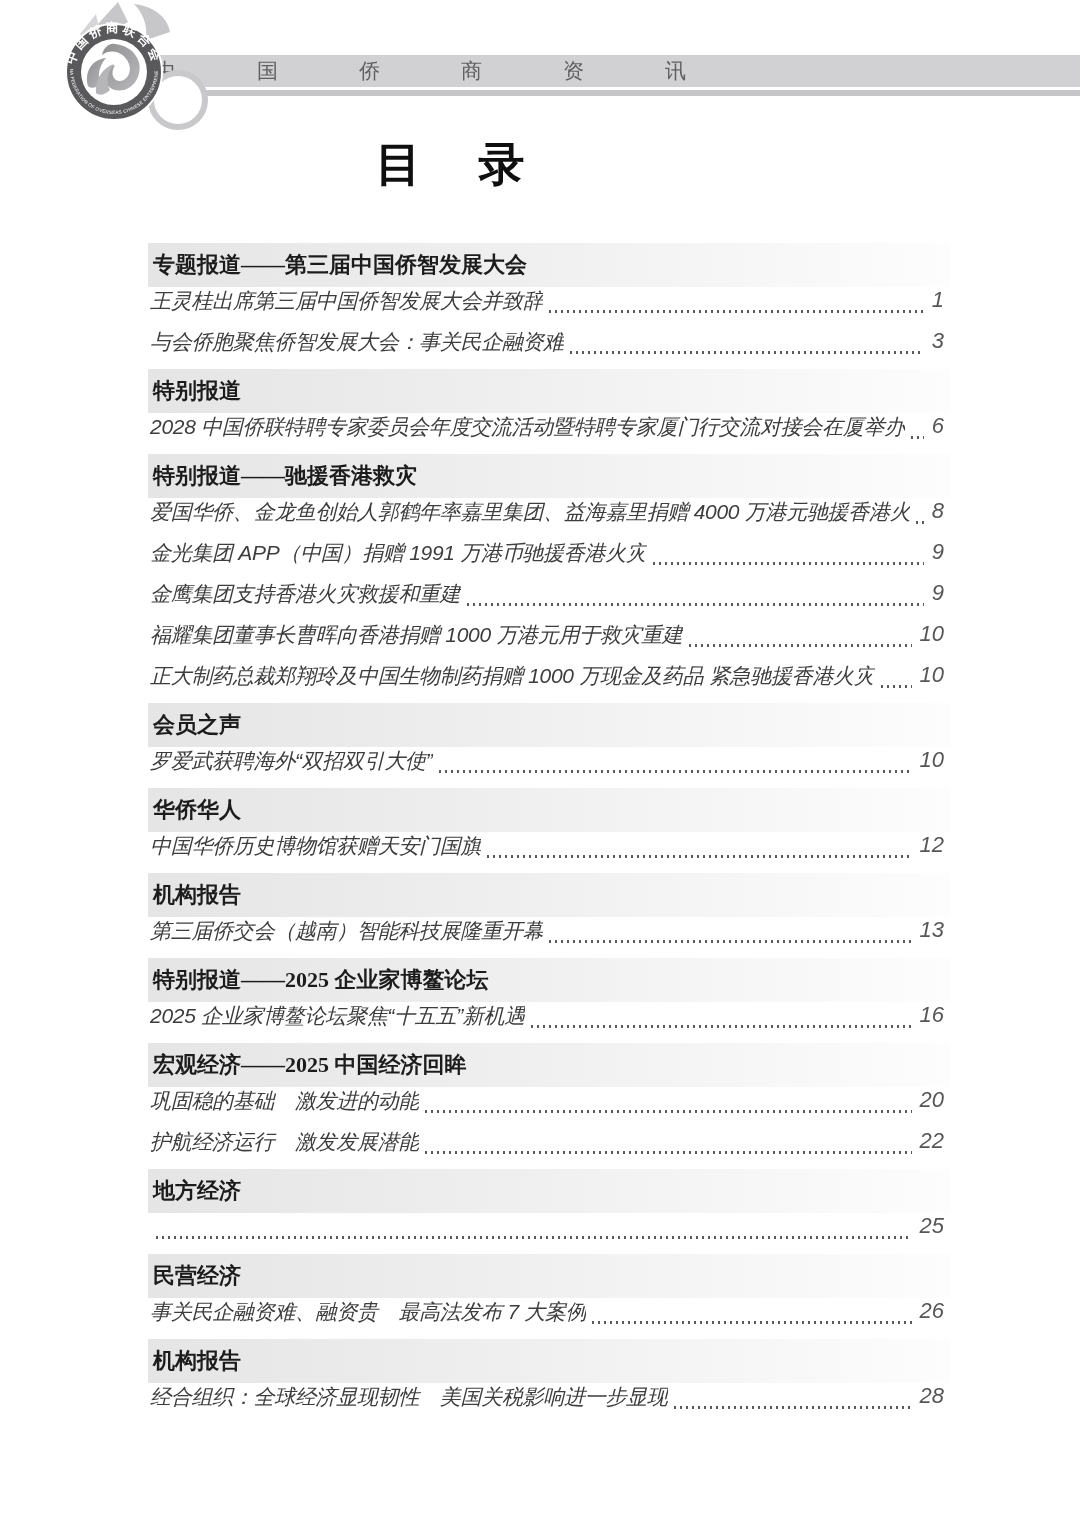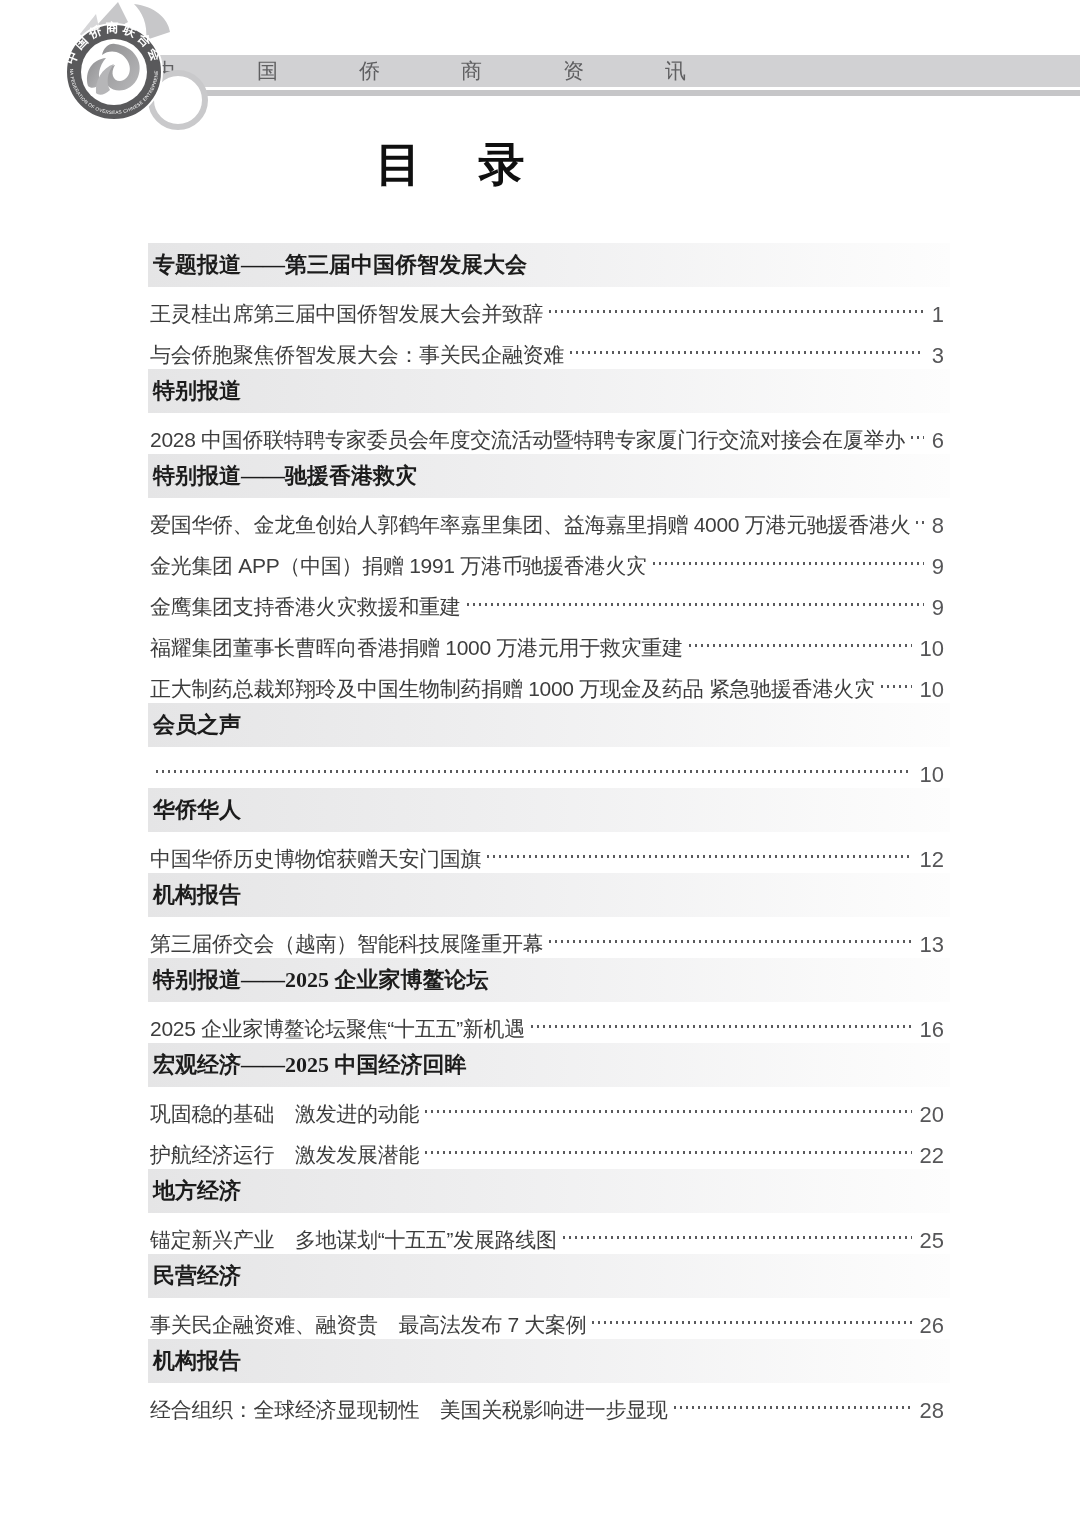--- a/index.html
+++ b/index.html
@@ -32,23 +32,24 @@
     position:absolute;left:148px;top:243px;width:802px;
   }
   .sec{
     height:44px;line-height:44px;
     background:linear-gradient(90deg,#e5e5e6 0%,#efeff0 45%,#fdfdfd 100%);
     font-family:"Liberation Serif","DejaVu Serif",serif;
     font-weight:bold;font-size:22px;color:#1c1c1c;
     padding-left:5px;white-space:nowrap;
   }
   .entry{
-    height:41px;display:flex;align-items:flex-end;
+    height:41px;display:flex;align-items:flex-start;
     font-size:21px;color:#3d3d3d;white-space:nowrap;
     padding:0 6px 0 2px;
+    font-style:italic;
   }
   .et{flex-shrink:1;overflow:hidden;letter-spacing:-0.3px;}
   .lead{
     flex:1;min-width:8px;height:3px;align-self:center;
     margin:8px 8px 0 6px;
     background:repeating-linear-gradient(90deg,#5a5a5c 0 2.4px,transparent 2.4px 6px);
   }
   .pg{flex-shrink:0;color:#565658;font-size:22px;}
 </style>
 </head>
@@ -137,20 +138,21 @@
       <span class="lead"></span>
       <span class="pg">10</span>
     </div>
     <div class="entry">
       <span class="et">正大制药总裁郑翔玲及中国生物制药捐赠 1000 万现金及药品 紧急驰援香港火灾</span>
       <span class="lead"></span>
       <span class="pg">10</span>
     </div>
     <div class="sec">会员之声</div>
     <div class="entry">
+      <span class="et">罗爱武获聘海外“双招双引大使”</span>
       <span class="lead"></span>
       <span class="pg">10</span>
     </div>
     <div class="sec">华侨华人</div>
     <div class="entry">
       <span class="et">中国华侨历史博物馆获赠天安门国旗</span>
       <span class="lead"></span>
       <span class="pg">12</span>
     </div>
     <div class="sec">机构报告</div>
@@ -171,21 +173,20 @@
       <span class="lead"></span>
       <span class="pg">20</span>
     </div>
     <div class="entry">
       <span class="et">护航经济运行　激发发展潜能</span>
       <span class="lead"></span>
       <span class="pg">22</span>
     </div>
     <div class="sec">地方经济</div>
     <div class="entry">
-      <span class="et">锚定新兴产业　多地谋划“十五五”发展路线图</span>
       <span class="lead"></span>
       <span class="pg">25</span>
     </div>
     <div class="sec">民营经济</div>
     <div class="entry">
       <span class="et">事关民企融资难、融资贵　最高法发布 7 大案例</span>
       <span class="lead"></span>
       <span class="pg">26</span>
     </div>
     <div class="sec">机构报告</div>

